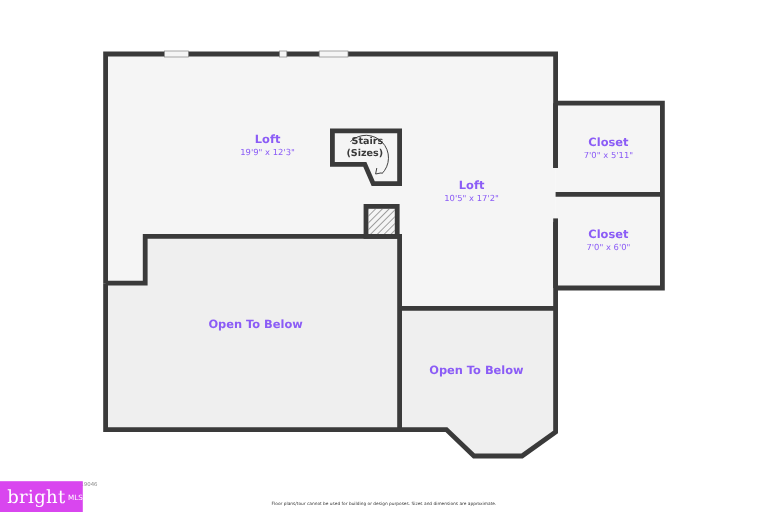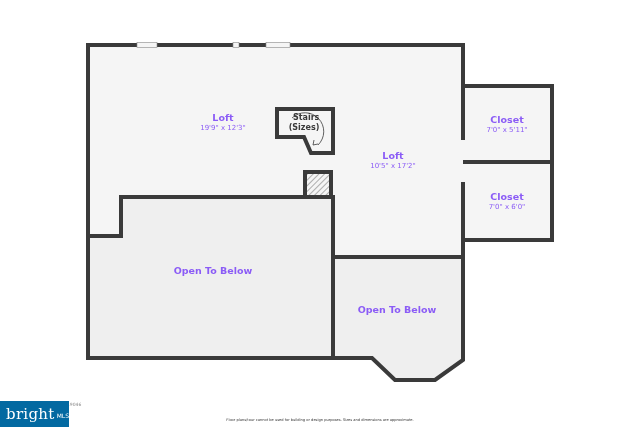--- a/index.html
+++ b/index.html
@@ -3,21 +3,21 @@
 <meta charset="utf-8">
 <style>
   html, body { margin:0; padding:0; background:#ffffff; }
   body { width:640px; height:427px; position:relative; overflow:hidden; font-family:"DejaVu Sans", sans-serif; }
   svg.plan { position:absolute; left:0; top:0; }
   .label { position:absolute; text-align:center; color:#8b5cf6; transform:translate(-50%,-50%); white-space:nowrap; }
   .label .name { font-weight:bold; font-size:9.5px; line-height:12px; }
   .label .dim { font-size:7px; line-height:9px; }
   .stairs-txt { position:absolute; font-size:8px; color:#3a3a3a; text-align:right; line-height:10px; transform:translate(-50%,-50%); font-weight:bold;}
   .footer-note { position:absolute; left:320px; top:418px; transform:translateX(-50%); font-size:3.6px; color:#333; white-space:nowrap; }
-  .logo { position:absolute; left:0; top:401px; width:69px; height:26px; background:#0369a1; color:#fff; display:flex; align-items:center; padding-left:6px; box-sizing:border-box; }
+  .logo { position:absolute; left:0; top:401px; width:69px; height:26px; background:#d946ef; color:#fff; display:flex; align-items:center; padding-left:6px; box-sizing:border-box; }
   .logo .b { font-family:"DejaVu Serif", serif; font-size:15px; letter-spacing:0.3px; }
   .logo .m { font-size:6px; margin-left:2px; margin-top:3px; }
   .addr { position:absolute; left:60px; top:402px; font-size:4.5px; color:#888; }
 </style>
 </head>
 <body>
 
 <svg class="plan" width="640" height="427" viewBox="0 0 640 427">
 
   <polygon points="88,45 463,45 463,257 333,257 333,197 121,197 121,236 88,236" fill="#f5f5f5"></polygon>

